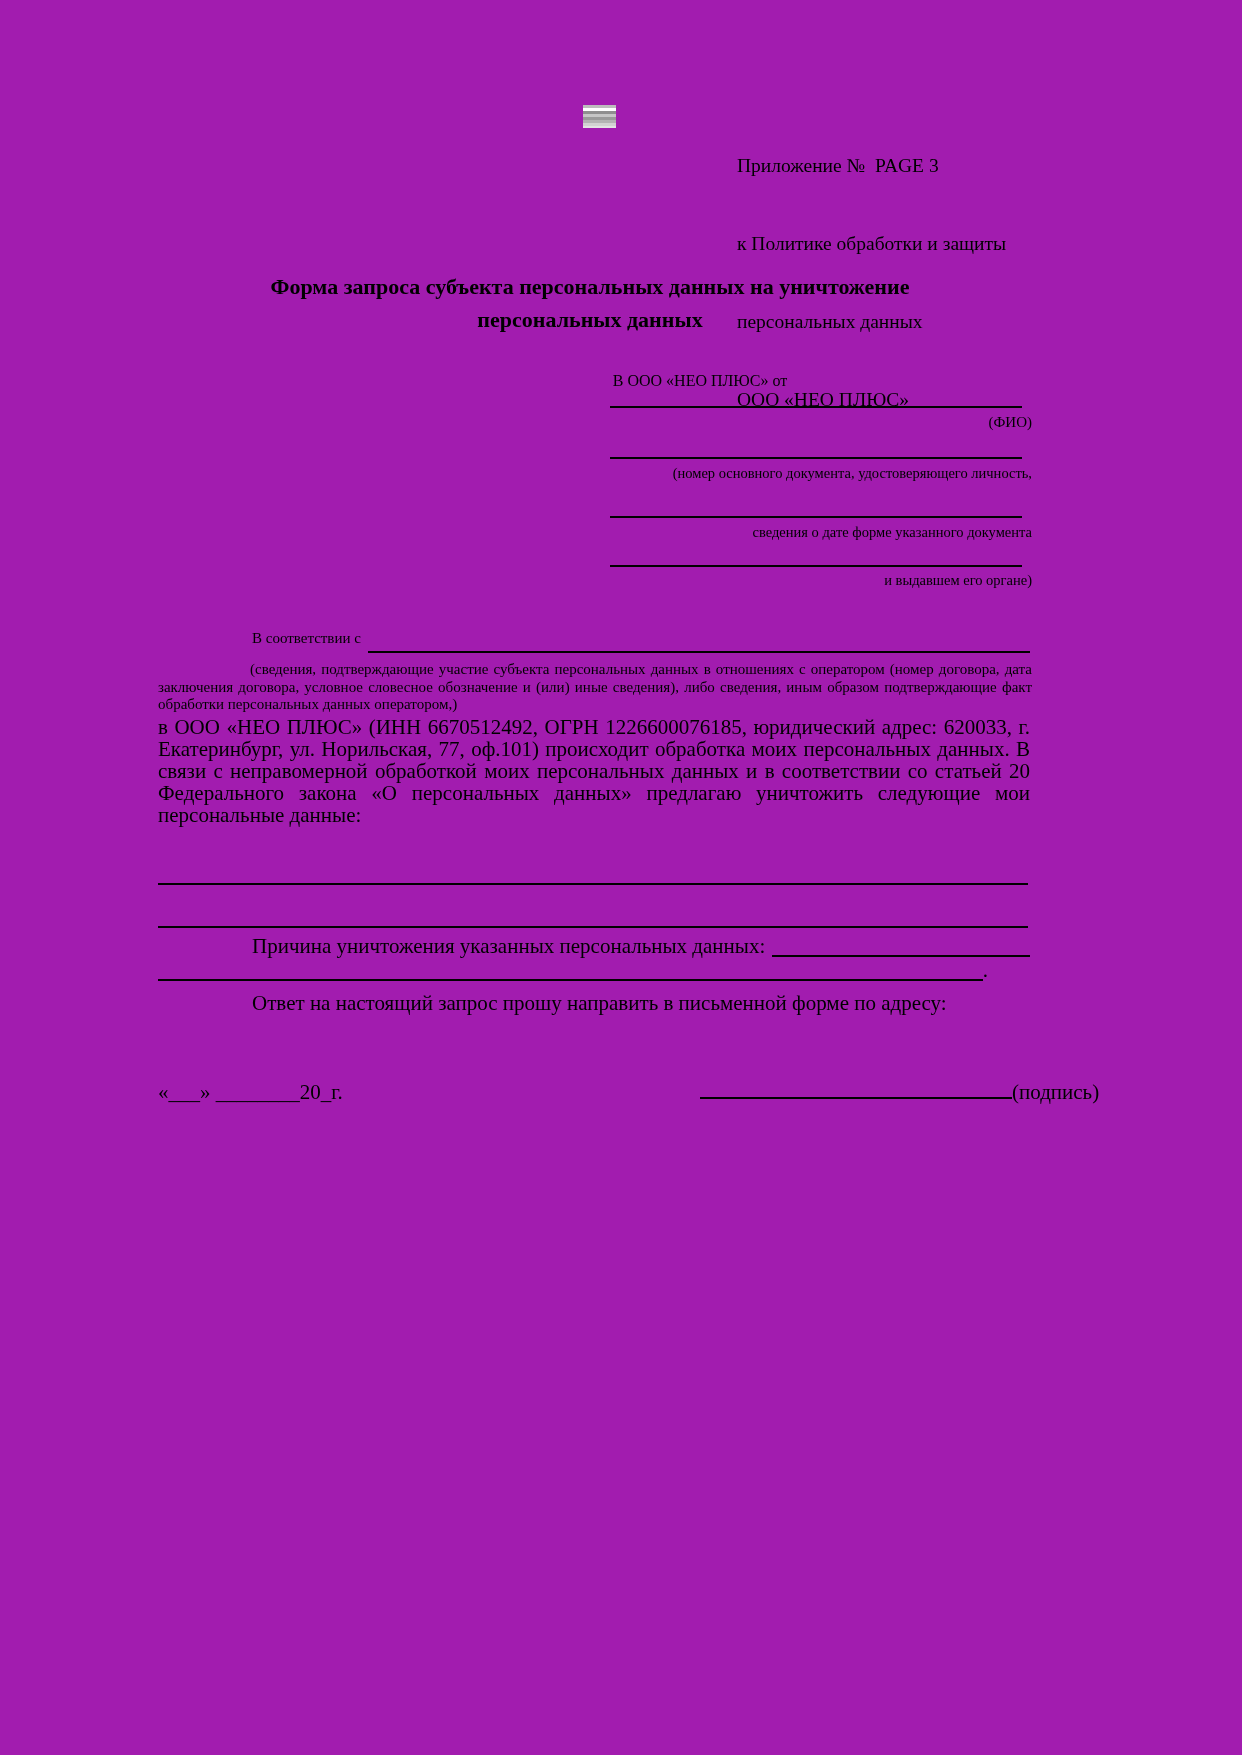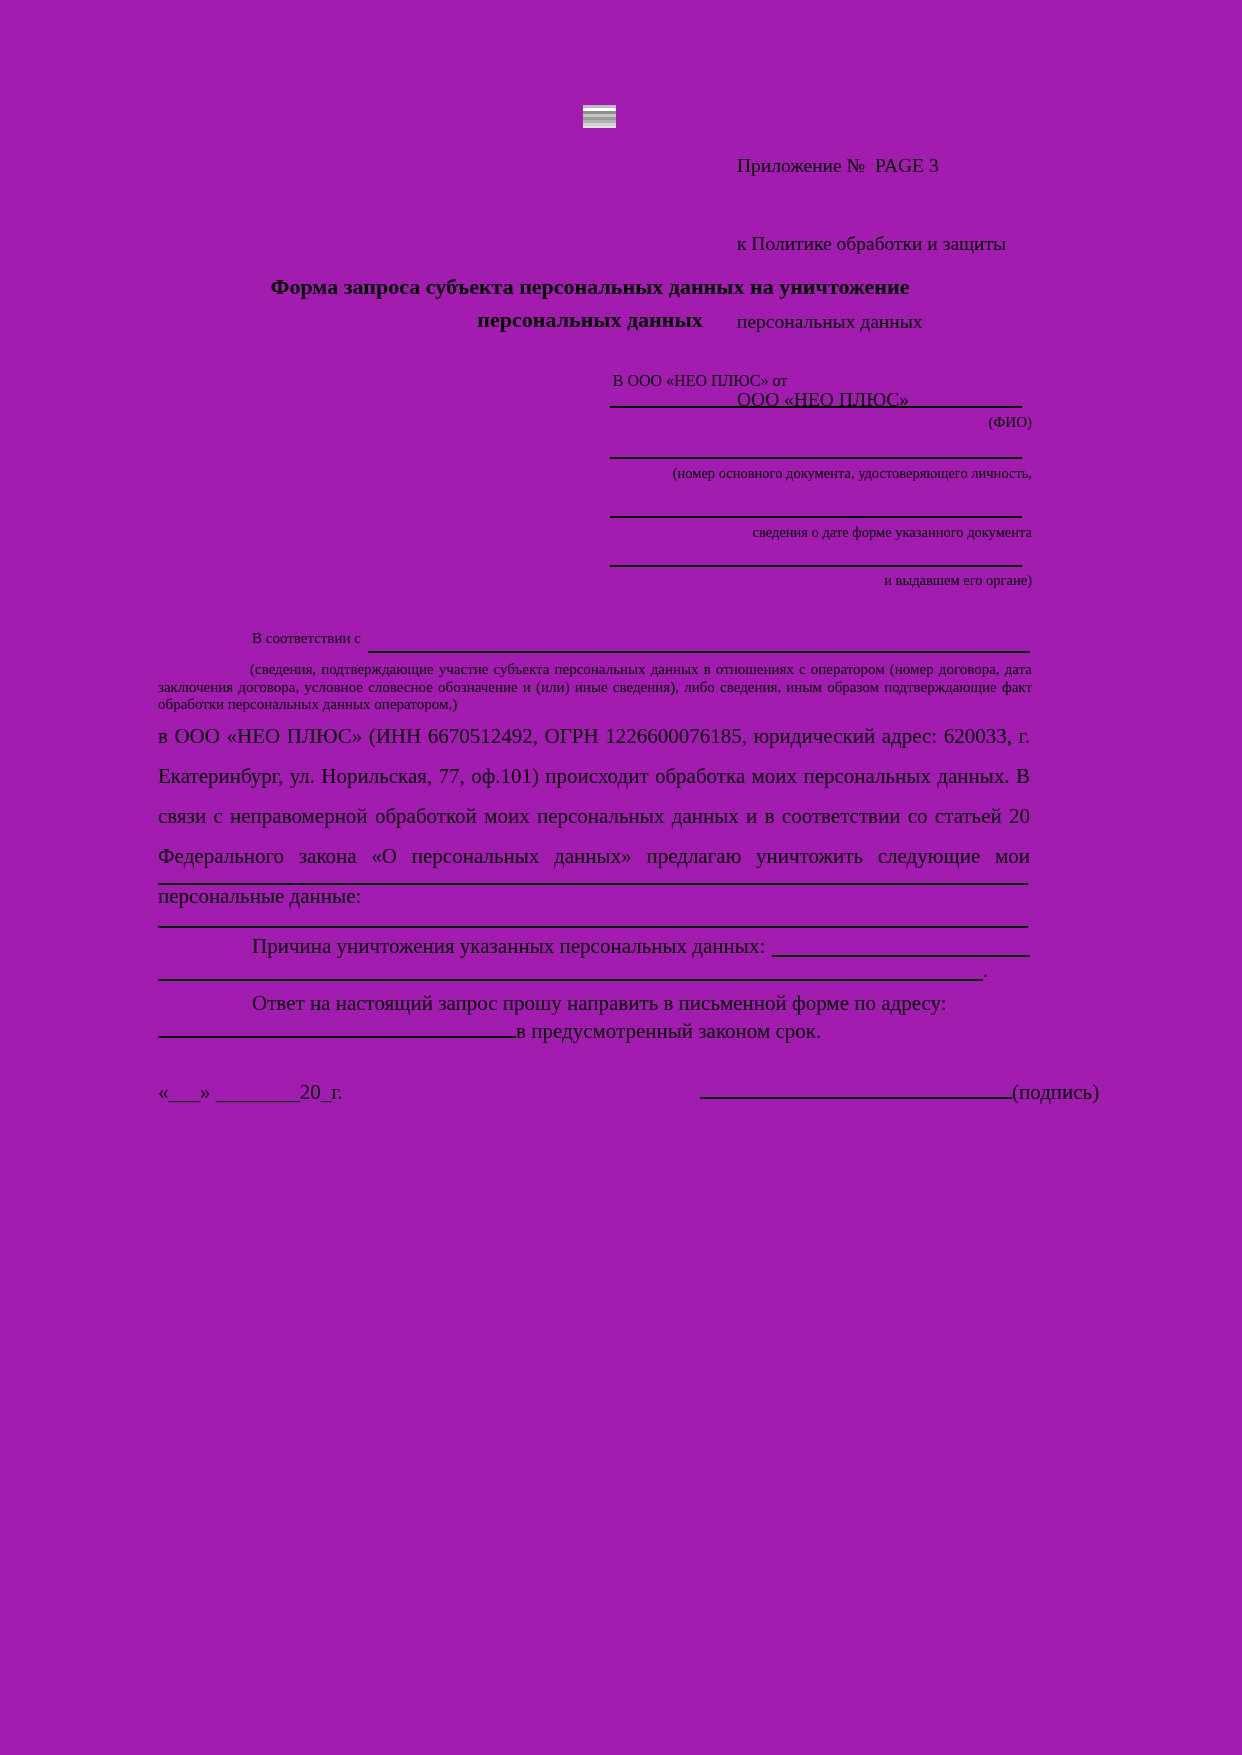--- a/index.html
+++ b/index.html
@@ -47,21 +47,21 @@
     padding-left:94px; box-sizing:border-box;
     display:flex; font-size:15px;justify-content:center;
   }
   .fill { flex:1; border-bottom:2px solid #000; margin-bottom:4px; margin-left:7px; }
   .note {
     position:absolute; left:158px; top:661px; width:874px;
     font-size:15px; line-height:17.6px; text-align:justify; text-indent:92px;
   }
   .body-par {
     position:absolute; left:158px; top:716px; width:872px;
-    font-size:21px; line-height:40px; text-align:justify;
+    font-size:21px; line-height:22px; text-align:justify;
   }
   .blank { position:absolute; left:158px; width:870px; border-top:2px solid #000; }
   .b1{top:883px;} .b2{top:926px;}
   .reason {
     position:absolute; left:158px; top:934px; width:872px; height:27px;
     padding-left:94px; box-sizing:border-box; display:flex; font-size:21px;
   }
   .reason span:first-child { white-space:nowrap; }
   .period-line {
     position:absolute; left:158px; top:958px; width:830px; height:27px;
@@ -135,23 +135,20 @@
     <span class="fill"></span>
   </div>
 
   <div class="period-line">
     <span class="fill"></span>
     <span>.</span>
   </div>
 
   <div class="reply1">Ответ на настоящий запрос прошу направить в письменной форме по адресу:</div>
 
-  <div class="reply2">
-    <span class="ul ul-reply"></span><span>в предусмотренный законом срок.</span>
-  </div>
 
   <div class="footer-date">«___» ________20_г.</div>
 
   <div class="footer-sig">
     <span class="ul ul-sig"></span><span>(подпись)</span>
   </div>
 
 </div>
 
 </body></html>

